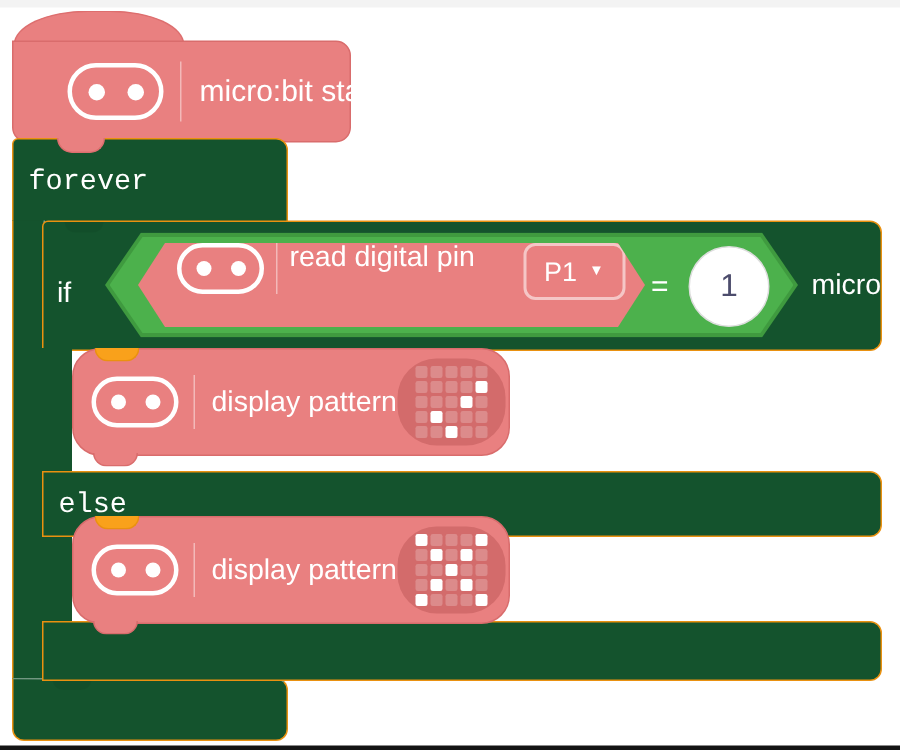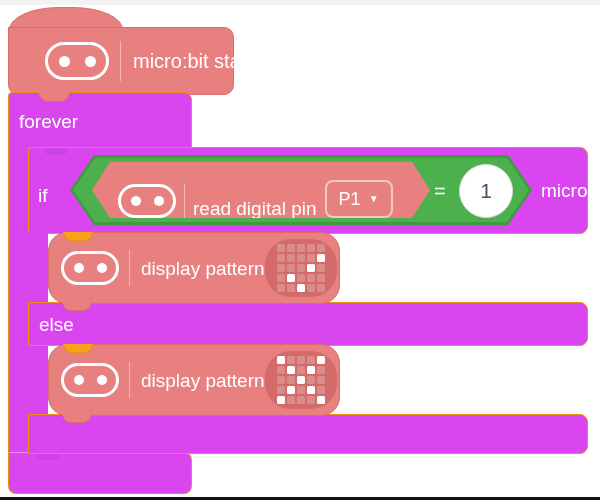--- a/index.html
+++ b/index.html
@@ -4,21 +4,21 @@
 <style>
   html,body{margin:0;padding:0;background:#fff;}
   #stage{
     position:relative;width:600px;height:500px;background:#ffffff;overflow:hidden;
     font-family:"Liberation Sans", sans-serif;-webkit-font-smoothing:antialiased;
   }
   .abs{position:absolute;}
   
   .blk-label{color:#fff;font-size:19px;line-height:1;white-space:nowrap;}
   
-  .orange{background:#d946ef;}
+  .orange{background:#14532d;font-family:Liberation Mono, monospace;}
   .o-border{border:1px solid #ea9110;}
   
   .pink{background:#e98080;}
   .p-border{border:1px solid #d96c6c;}
   
   #hat-hump{left:9px;top:7px;width:112px;height:22px;background:#e98080;
     border:1px solid #dd6e6e;border-bottom:none;border-radius:56px 56px 0 0 / 26px 26px 0 0;}
   #hat-body{left:8px;top:27px;width:224px;height:66px;border-radius:0 10px 10px 10px;
     display:flex;align-items:center;}
   #hat-bump{left:38px;top:92px;width:30px;height:9px;background:#e98080;
@@ -36,21 +36,21 @@
   #forever-top{left:8px;top:92px;width:182px;height:56px;border-radius:4px 8px 0 0;
     display:flex;align-items:center;z-index:1;}
   #forever-spine{left:8px;top:147px;width:20px;height:306px;
     border-left:1px solid #ea9110;border-right:1px solid rgba(255,255,255,0.45);z-index:1;}
   #forever-bottom{left:8px;top:452px;width:182px;height:40px;border-radius:0 8px 8px 8px;
     border-top:1px solid rgba(255,255,255,0.4);z-index:1;}
   
   #if-header{left:28px;top:147px;width:558px;height:85px;border-radius:4px 8px 8px 0;
     display:flex;align-items:center;z-index:2;}
   #if-spine{left:28px;top:232px;width:20px;height:182px;z-index:2;}
-  #else-bar{left:28px;top:302px;width:558px;height:42px;border-radius:0 8px 8px 0;
+  #else-bar{left:28px;top:314px;width:558px;height:42px;border-radius:0 8px 8px 0;
     display:flex;align-items:center;z-index:2;}
   #if-bottom{left:28px;top:414px;width:558px;height:38px;border-radius:0 8px 8px 0;z-index:2;}
   .notch-shadow{position:absolute;top:0;width:26px;height:7px;background:rgba(0,0,0,0.05);
     border-radius:0 0 9px 9px;}
   
   .display-block{left:48px;width:290px;height:70px;border-radius:19px;display:flex;
     align-items:center;z-index:4;}
   #display-then{top:232px;}
   #display-else{top:344px;}
   .top-notch{position:absolute;left:14px;top:-1px;width:28px;height:8px;background:#f9a11b;
@@ -63,23 +63,23 @@
   .pattern-grid{display:grid;grid-template-columns:repeat(5,8px);grid-auto-rows:8px;gap:2px;}
   .pattern-grid .cell{background:rgba(255,255,255,0.22);border-radius:1.5px;}
   .pattern-grid .cell.lit{background:#ffffff;}
   
   .hex-outer{left:70px;top:155px;width:462px;height:70px;background:#3f9a3f;z-index:3;
     clip-path:polygon(0 50%,24px 0,calc(100% - 24px) 0,100% 50%,calc(100% - 24px) 100%,24px 100%);}
   .hex-inner{position:absolute;inset:3px;background:#4cb14c;
     clip-path:polygon(0 50%,22px 0,calc(100% - 22px) 0,100% 50%,calc(100% - 22px) 100%,22px 100%);}
   .pink-hex{left:92px;top:162px;width:338px;height:56px;background:#e98080;z-index:4;
     clip-path:polygon(0 50%,18px 0,calc(100% - 18px) 0,100% 50%,calc(100% - 18px) 100%,18px 100%);
-    display:flex;align-items:flex-end;padding:0 26px;box-sizing:border-box;gap:8px;}
+    display:flex;align-items:flex-start;padding:0 26px;box-sizing:border-box;gap:8px;}
   .dropdown{border:2px solid rgba(255,255,255,0.55);border-radius:8px;height:34px;
-    display:flex;align-items:center;justify-content:center;gap:8px;padding:0 12px;cursor:pointer;}
+    display:flex;align-items:center;justify-content:center;gap:8px;padding:0 12px;cursor:pointer;margin-left:24px;}
   .dd-arrow{color:#fff;font-size:10px;line-height:1;}
   #equals{left:434px;top:180px;color:#fff;font-size:20px;z-index:4;}
   #num-oval{left:459px;top:164px;width:52px;height:52px;background:#fff;border:1px solid #ddd;
     border-radius:50%;display:flex;align-items:center;justify-content:center;z-index:4;
     color:#4c4c6c;font-size:21px;}
   #then-label{left:541px;top:181px;z-index:4;}
   #if-label{left:38px;top:186px;z-index:4;}
   #else-label-pos{margin-left:10px;}
   
   #top-strip{left:0;top:0;width:600px;height:5px;background:#f3f3f3;}

